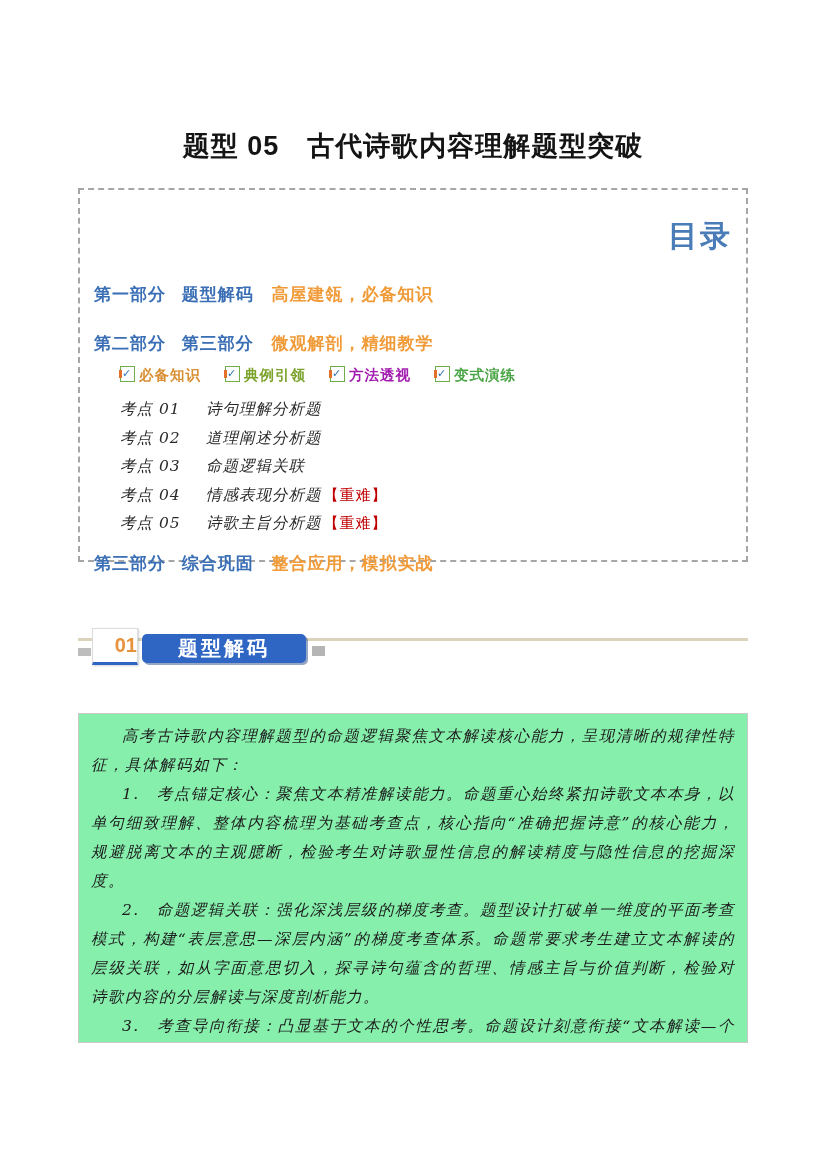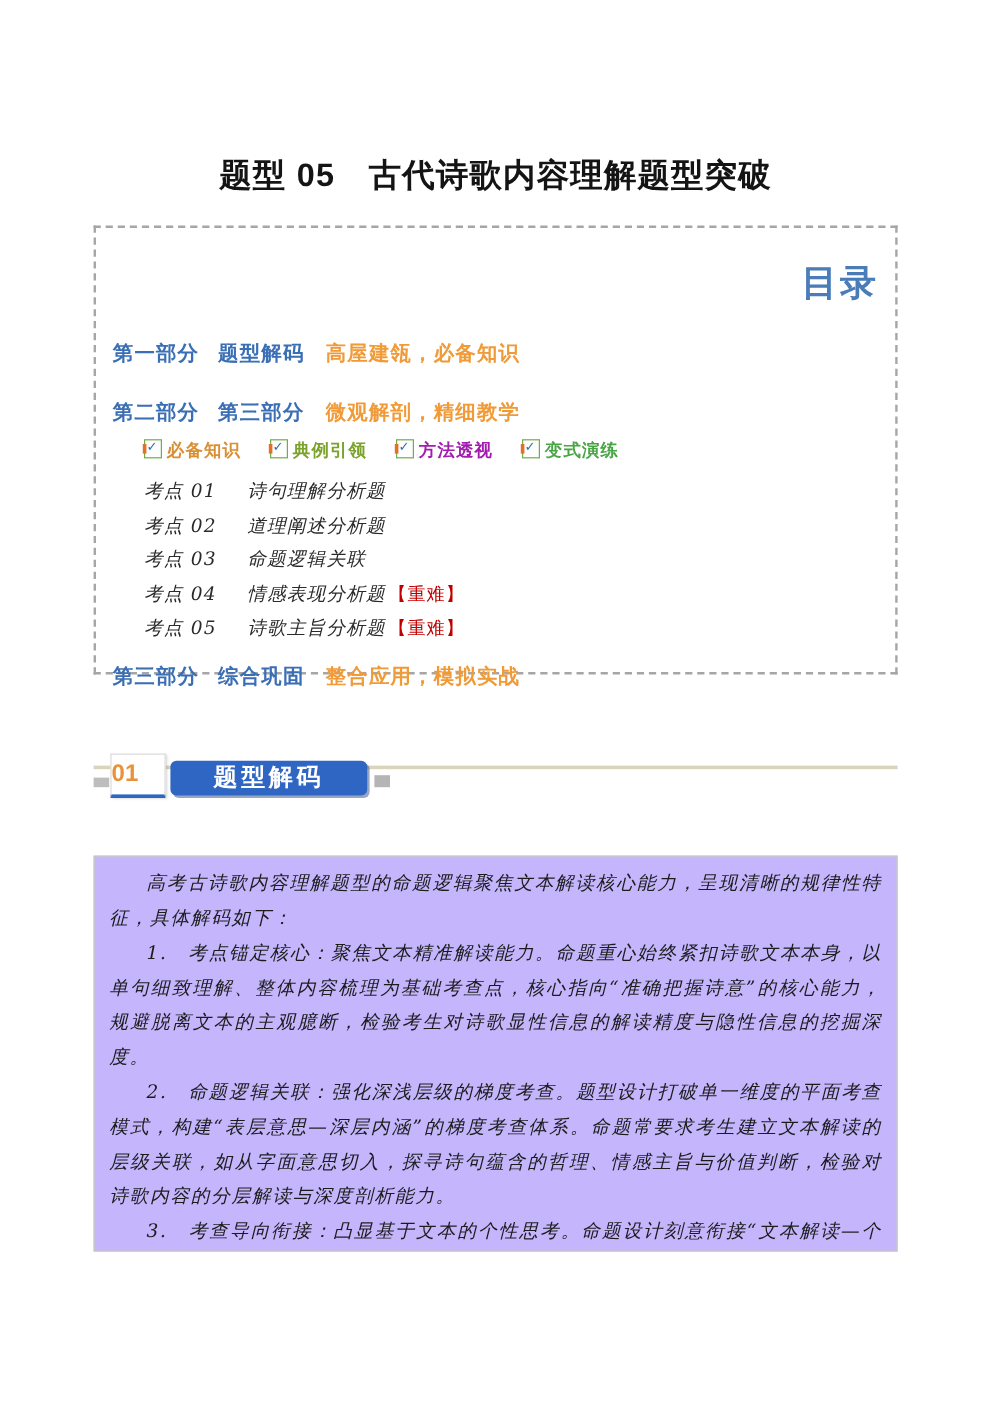--- a/index.html
+++ b/index.html
@@ -70,36 +70,36 @@
   .banner-line{
     position:absolute;left:0;right:0;top:10px;height:3px;background:#dbd3ba;
   }
   .banner-left-chip{
     position:absolute;left:0;top:20px;width:13px;height:8px;background:#bdbdbd;
   }
   .banner-number-box{
     position:absolute;left:14px;top:0;width:44px;height:33px;background:#ffffff;
     border:1px solid #dcdcdc;border-bottom:3px solid #2f66c4;
     box-shadow:1px 1px 2px rgba(0,0,0,0.18);
-    text-align:left;line-height:33px;font-size:20px;font-weight:bold;color:#e8923c;
+    text-align:right;line-height:33px;font-size:20px;font-weight:bold;color:#e8923c;
   }
   .banner-title-box{
     position:absolute;left:64px;top:6px;height:29px;line-height:29px;
     background:#2f66c4;border-radius:5px;padding:0 36px;
     box-shadow:2px 2px 0 rgba(26,58,128,0.45);
     color:#ffffff;font-size:20px;font-weight:bold;letter-spacing:3px;
   }
   .banner-right-chip{
     position:absolute;left:234px;top:18px;width:13px;height:10px;background:#b5b5b5;
   }
 
   
   .body-box{
     margin-top:45px;border:1px solid #c9c9c9;box-sizing:border-box;
-    height:330px;overflow:hidden;padding:8px 12px 0 12px;background:#c4b5fd;
+    height:330px;overflow:hidden;padding:8px 12px 0 12px;background:#86efac;
   }
   .body-box p{
     margin:0;font-size:15.5px;line-height:29px;letter-spacing:1.5px;
     text-align:justify;text-indent:2em;color:#1c1c1c;
     font-family:"DejaVu Serif","Liberation Serif",serif;font-style:italic;
   }
 </style>
 </head>
 <body>
 

